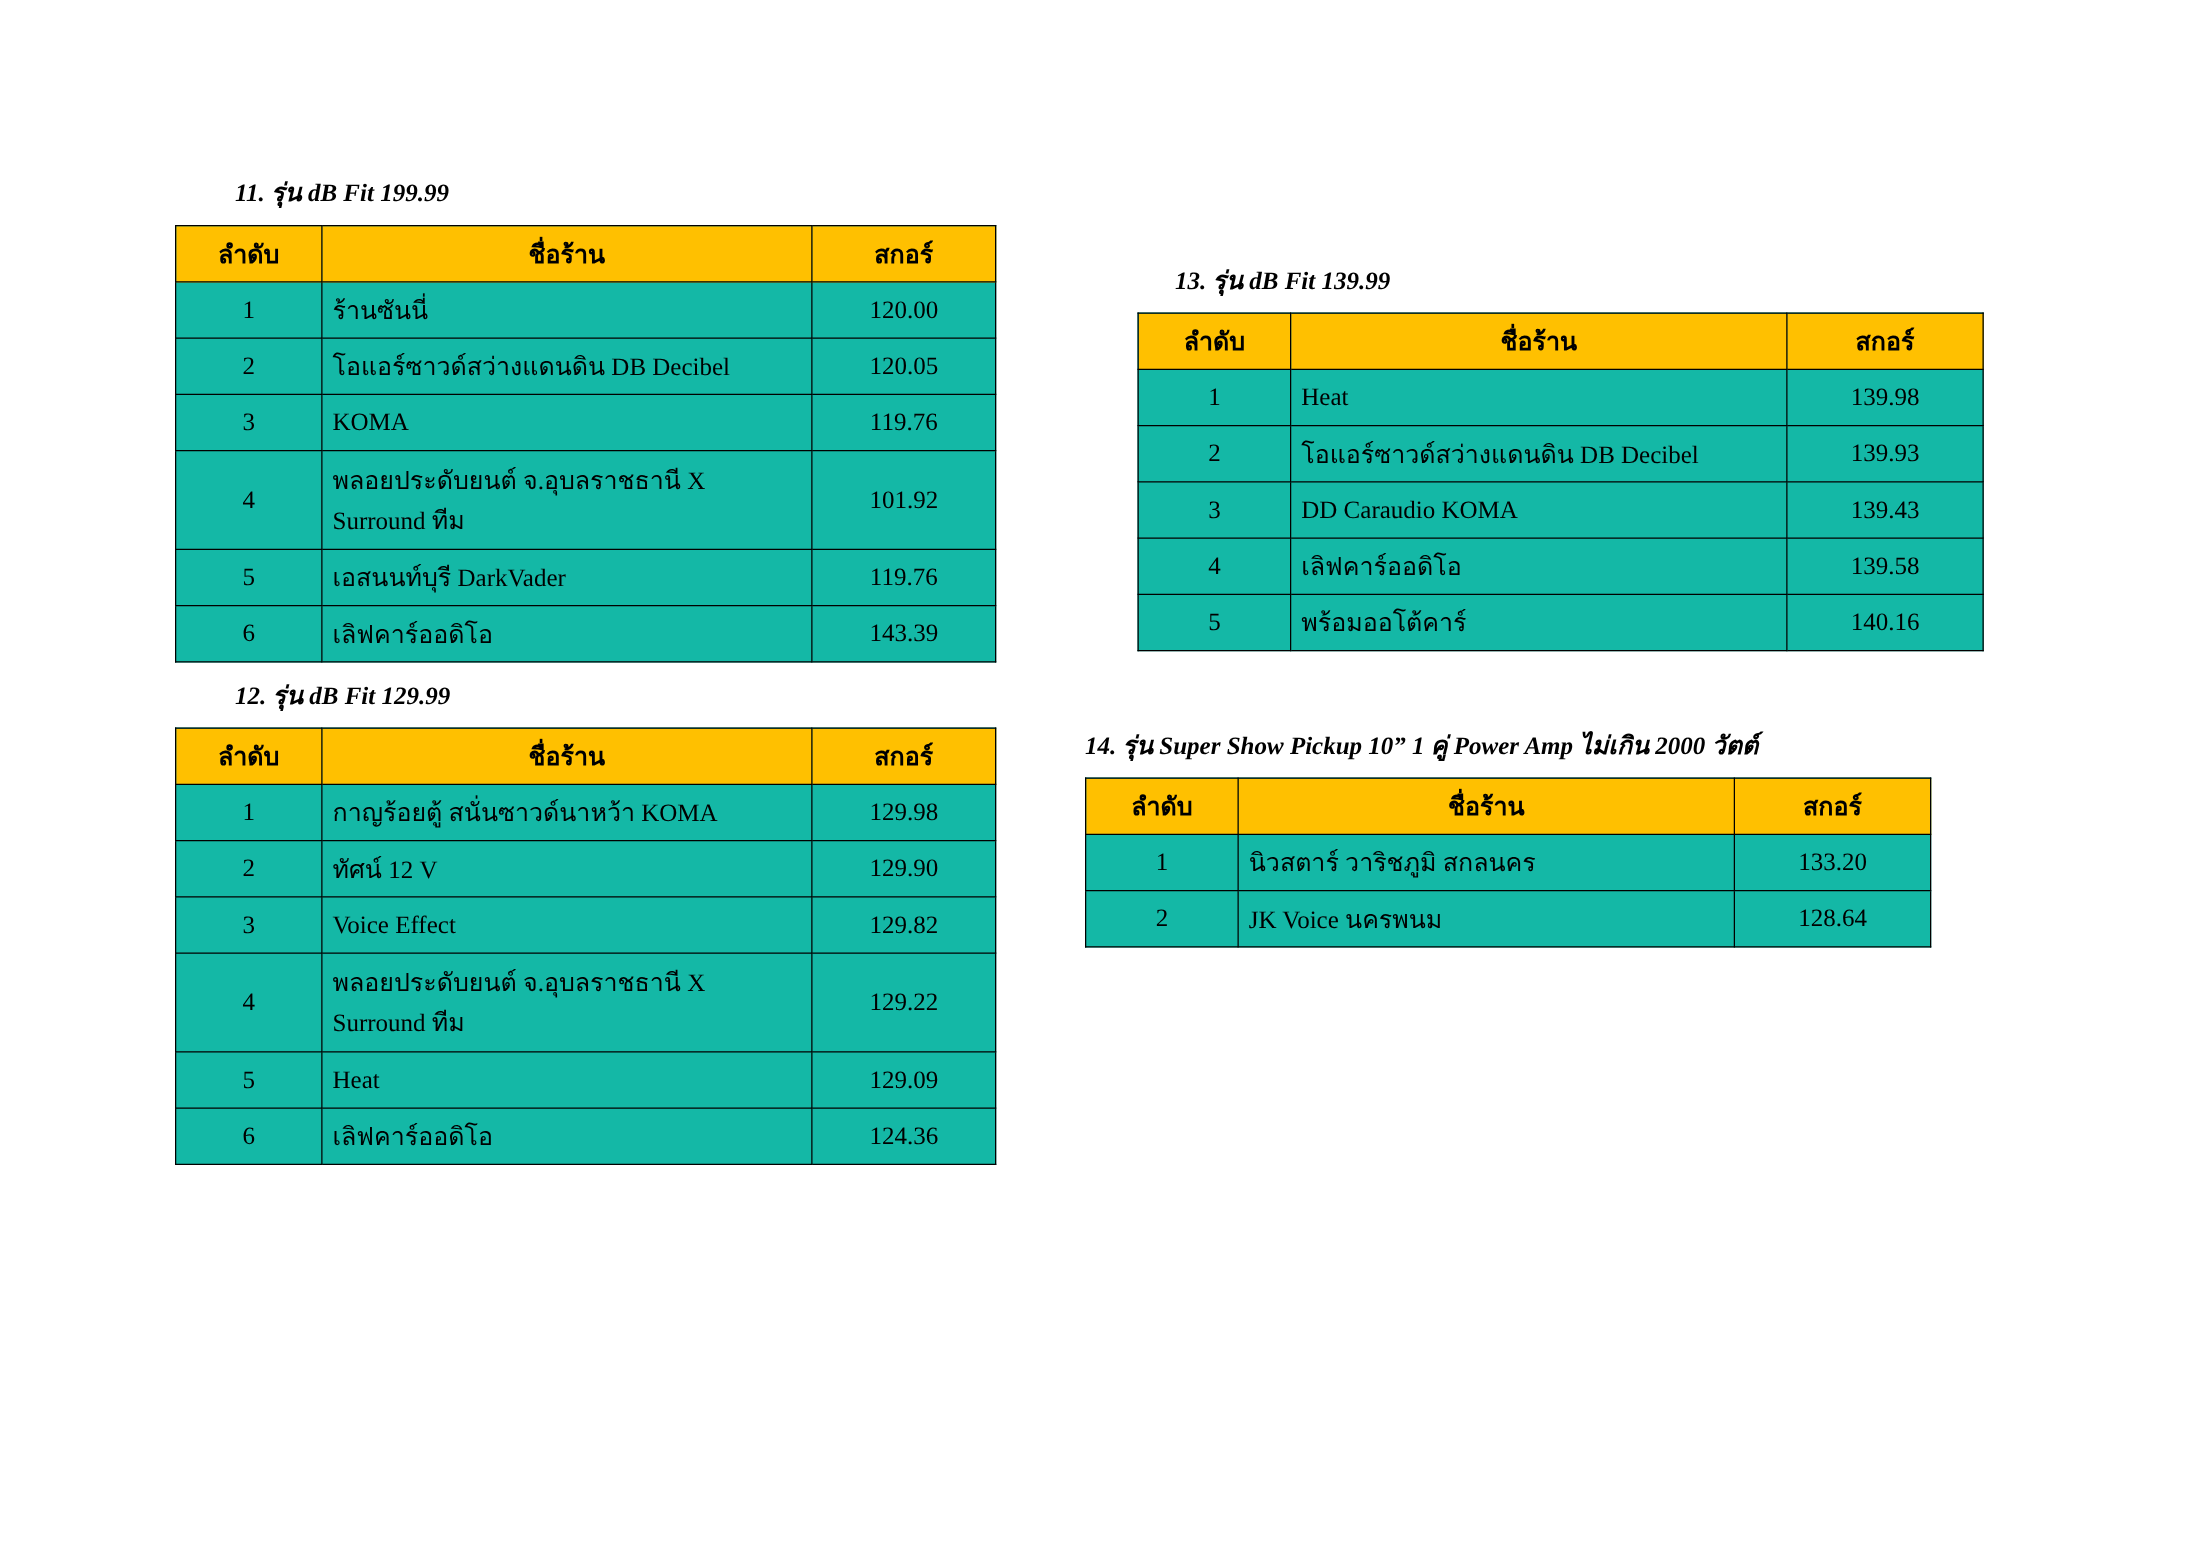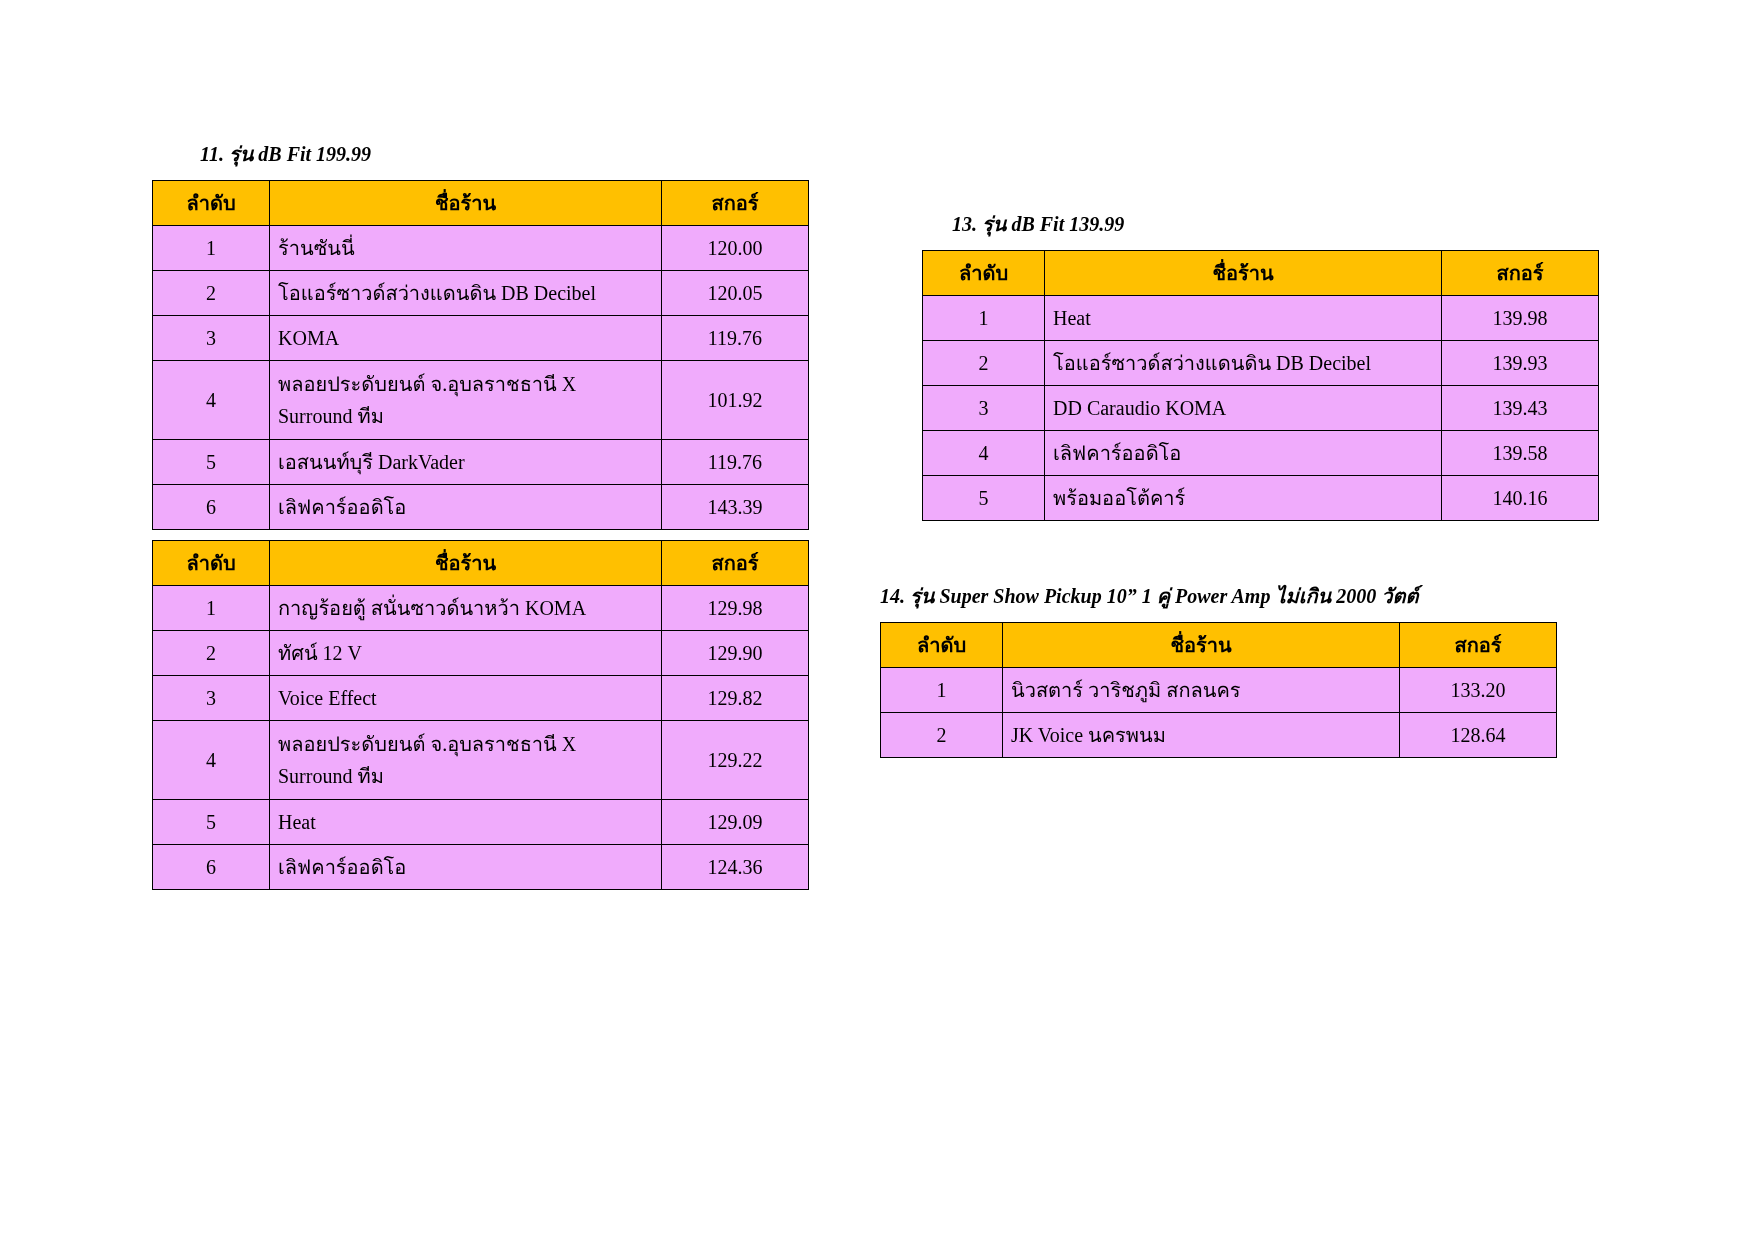--- a/index.html
+++ b/index.html
@@ -15,34 +15,33 @@
     position: relative;
     overflow: hidden;
   }
   .page {
     position: relative;
     width: 1754px;
     height: 1240px;
   }
   .section {
     position: absolute;
-    margin-left: 12px;
   }
   .section-title {
     font-family: "Liberation Serif", serif;
     font-weight: bold;
     font-style: italic;
     font-size: 20px;
     white-space: nowrap;
     margin-bottom: 10px;
   }
   table.score-table {
     border-collapse: collapse;
     table-layout: fixed;
-    background: #f0abfc;
+    background: #14b8a6;
   }
   table.score-table th,
   table.score-table td {
     border: 1px solid #000000;
     font-size: 20px;
     font-family: "Liberation Serif", serif;
     padding: 6px 8px;
     vertical-align: middle;
   }
   table.score-table thead th {
@@ -127,20 +126,21 @@
         <tr class="norm-row">
           <td class="col-rank">6</td>
           <td class="col-name">เลิฟคาร์ออดิโอ</td>
           <td class="col-score">143.39</td>
         </tr>
       </tbody>
     </table>
   </div>
 
   <div class="section t12" id="sec-12">
+    <div class="section-title">12. รุ่น dB Fit 129.99</div>
     <table class="score-table">
       <thead>
         <tr>
           <th class="col-rank">ลำดับ</th>
           <th class="col-name">ชื่อร้าน</th>
           <th class="col-score">สกอร์</th>
         </tr>
       </thead>
       <tbody>
         <tr class="norm-row">

